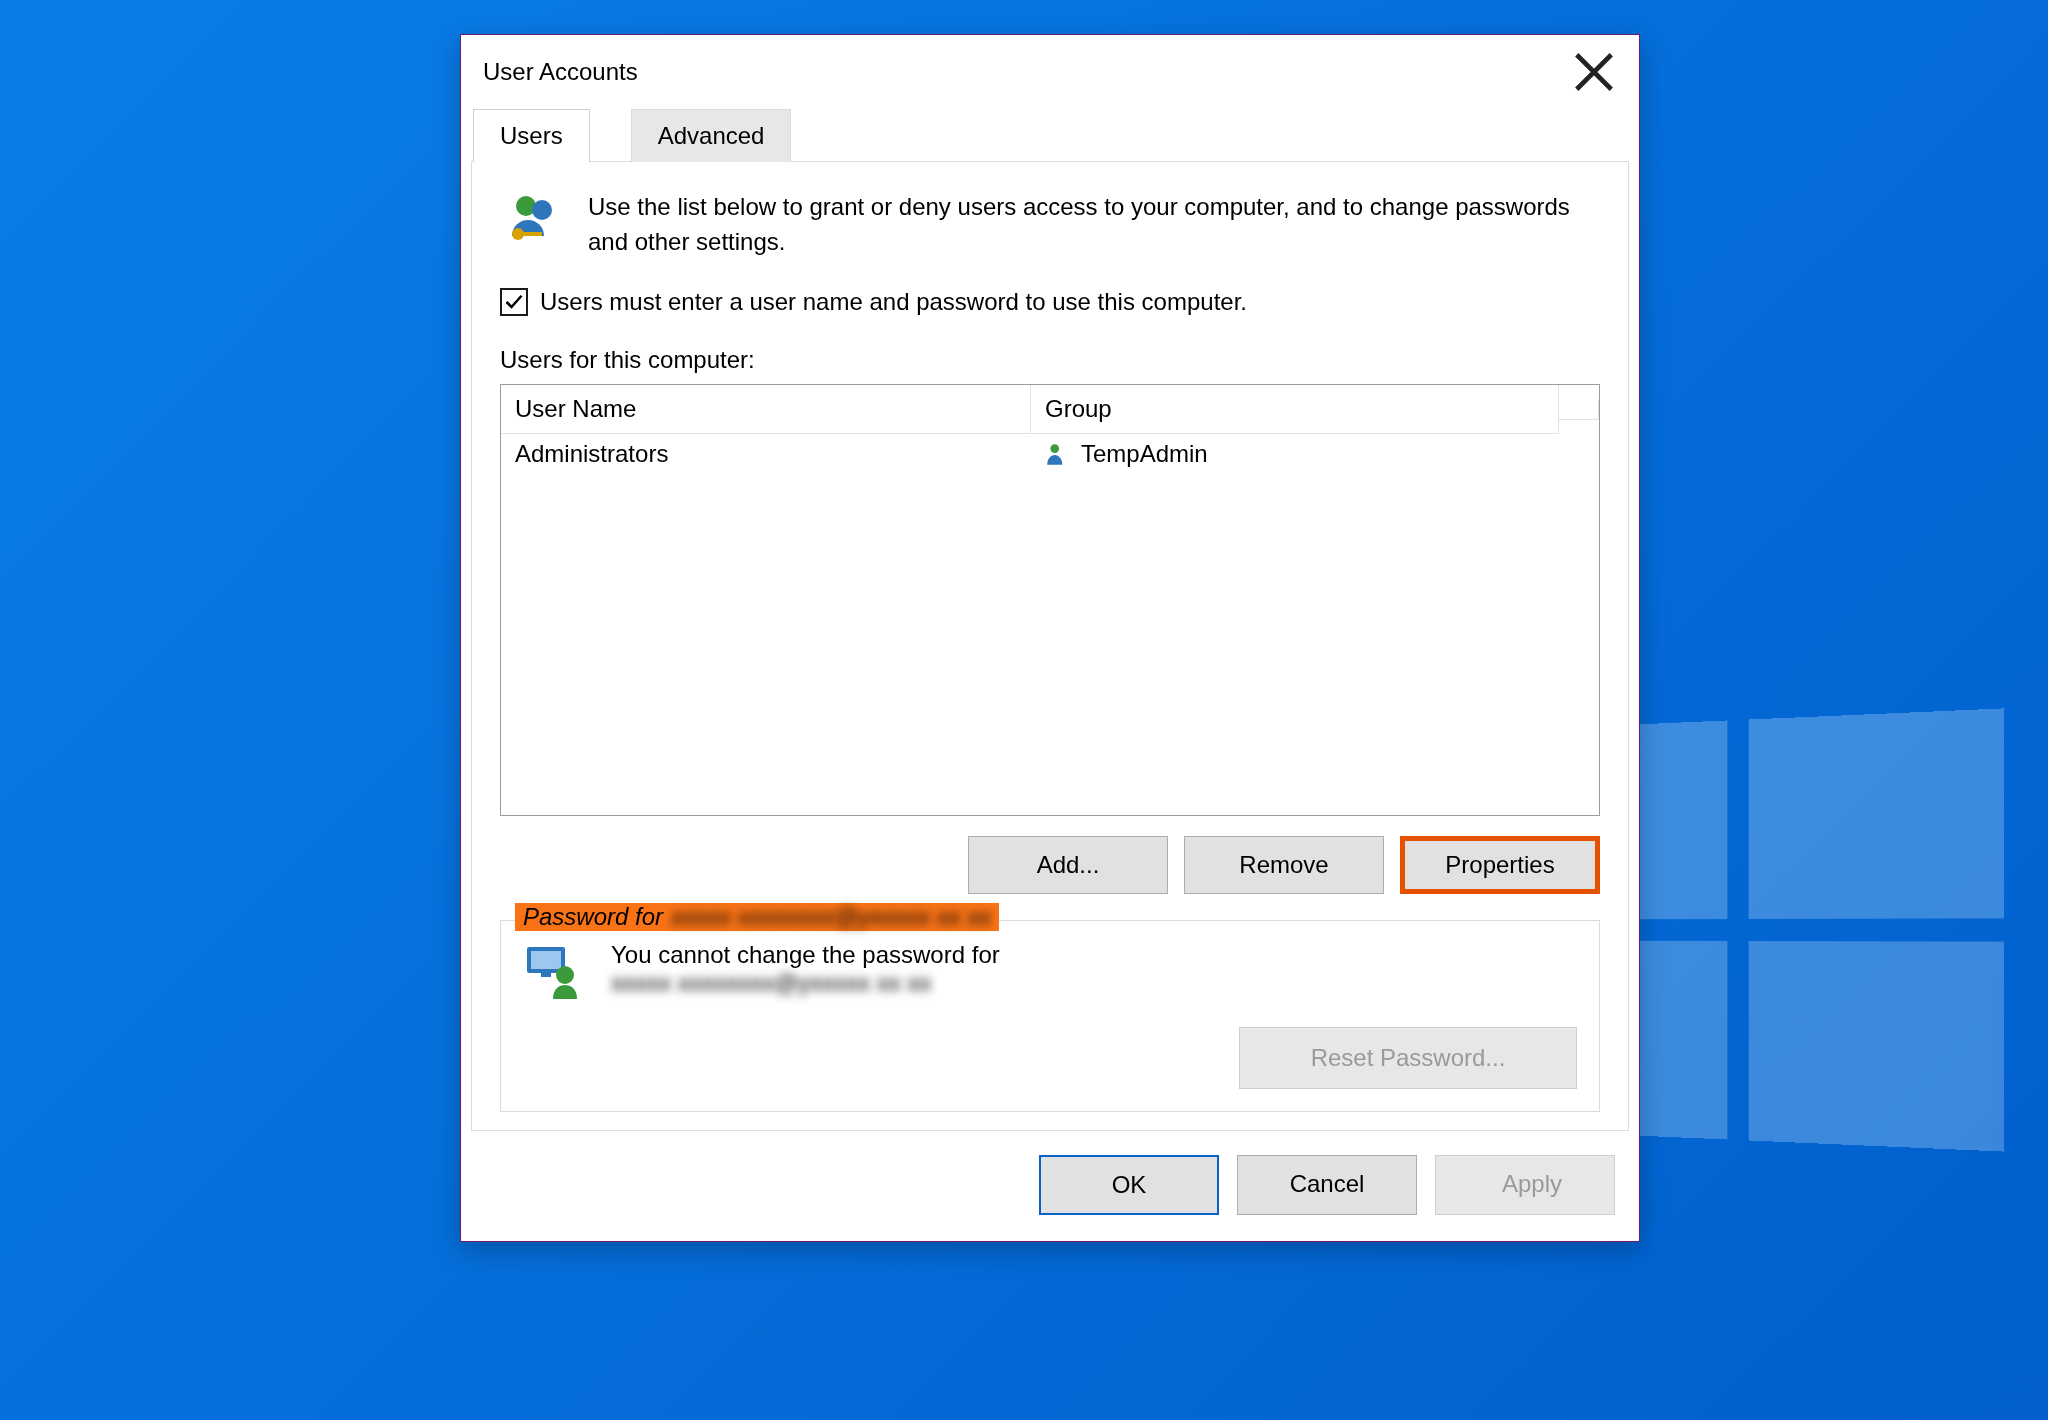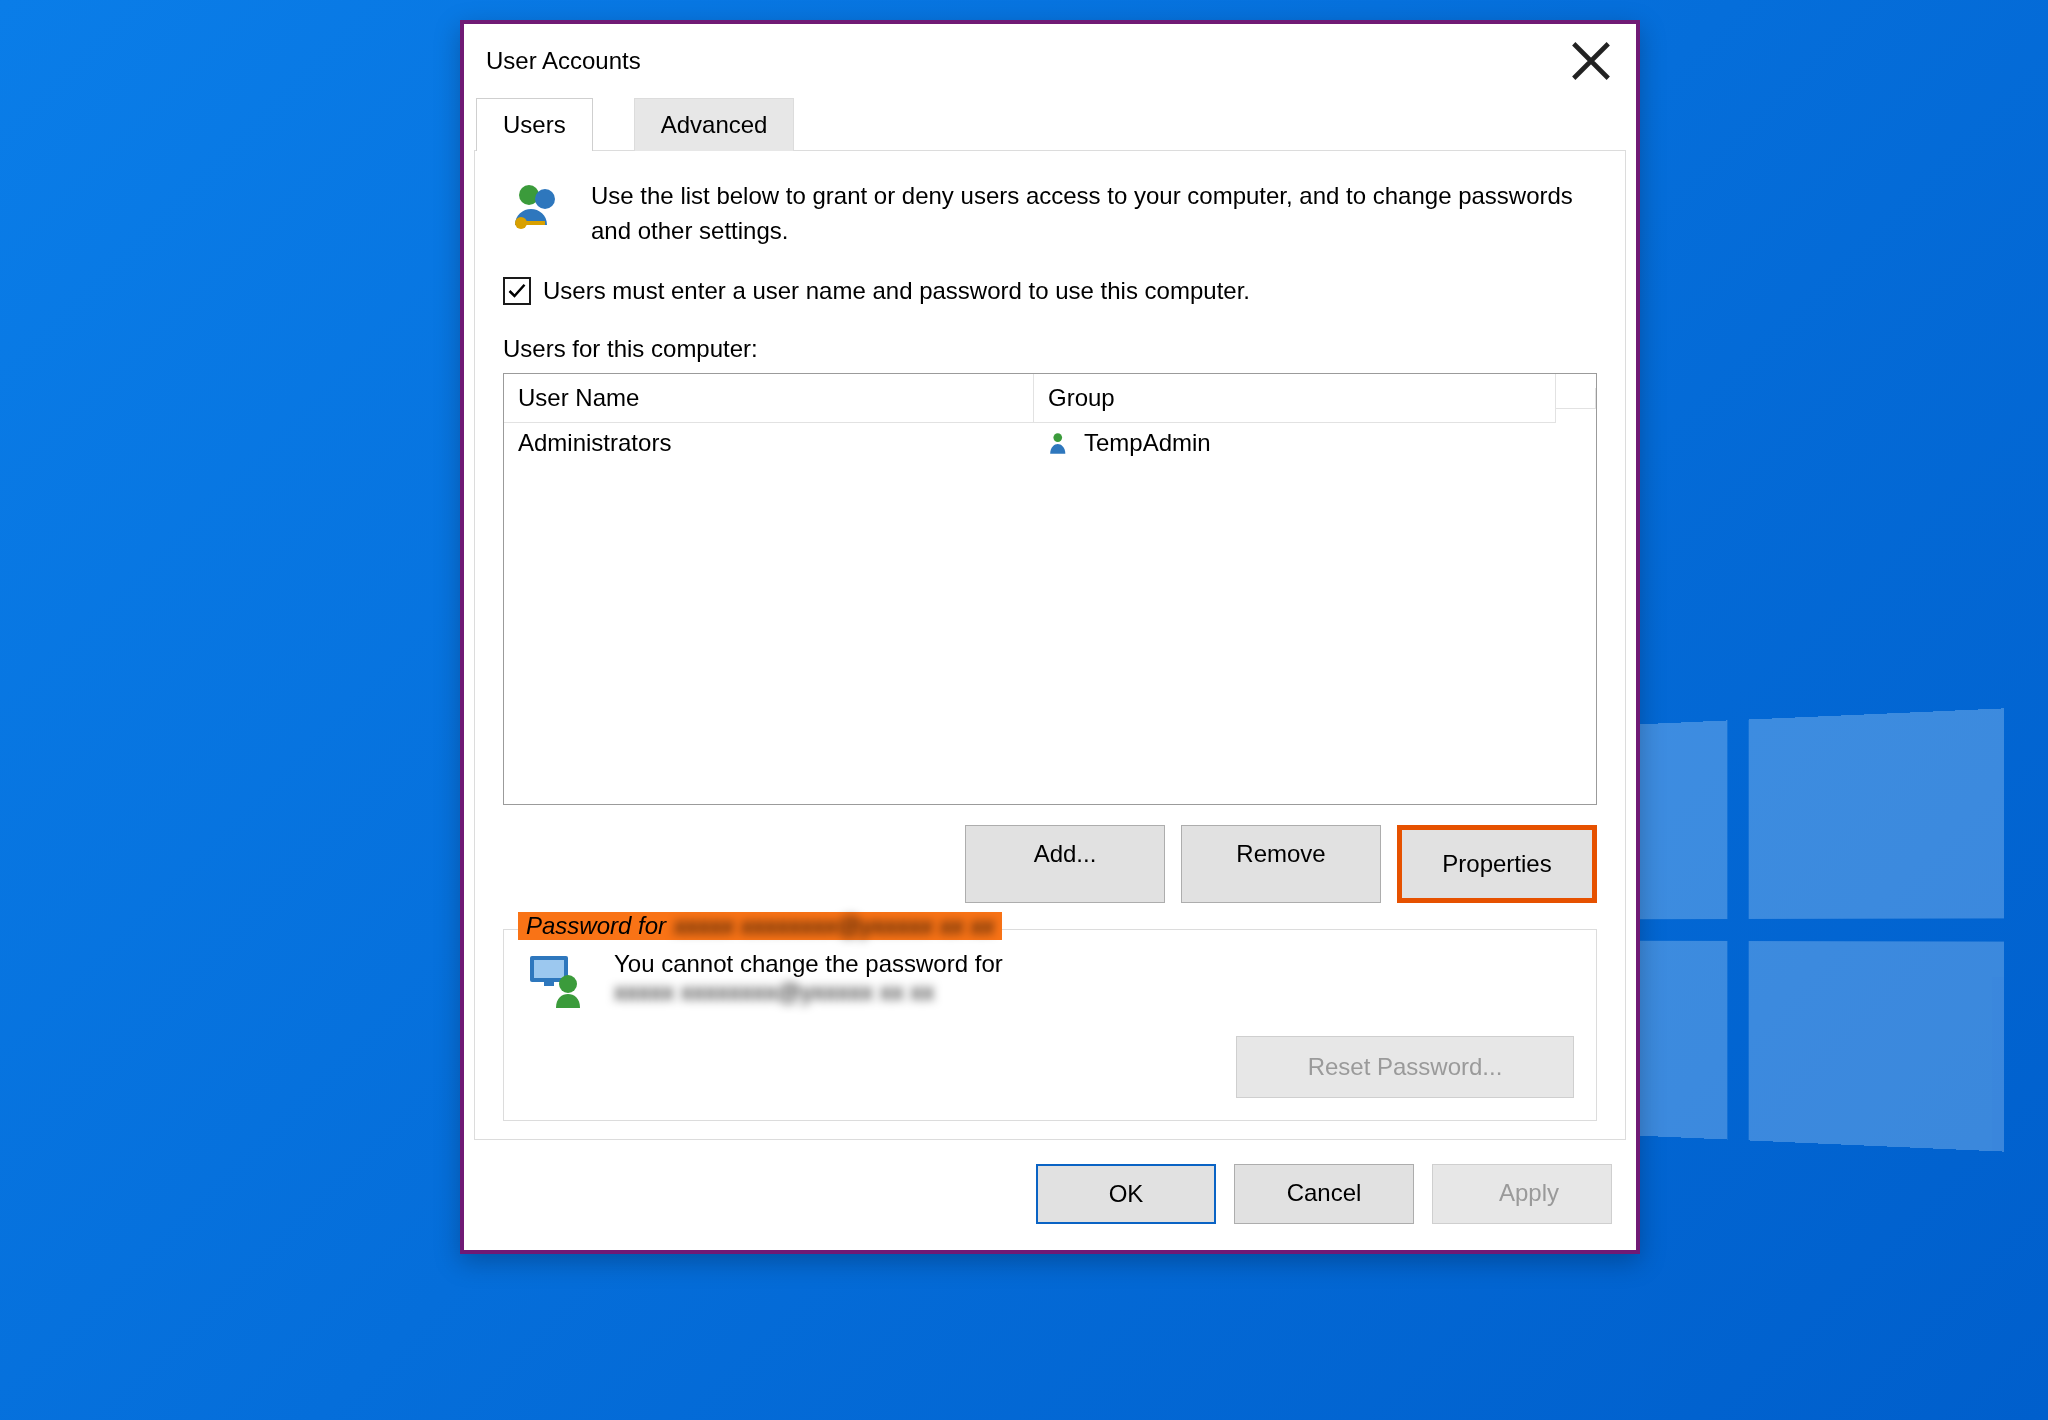--- a/index.html
+++ b/index.html
@@ -23,24 +23,24 @@
       display: grid;
       grid-template-columns: 1fr 1fr;
       grid-template-rows: 1fr 1fr;
       gap: 22px;
     }
     .win-logo > div { background: #cfe7ff; }
     
     .dialog {
       position: absolute;
       left: 460px;
-      top: 20px;
+      top: 34px;
       width: 1180px;
       background: #fff;
-      border: 4px solid #701a75;
+      border: 1px solid #701a75;
       box-shadow: 0 8px 24px rgba(0,0,0,0.25);
       font-size: 24px;
       color: #000;
     }
     .titlebar {
       display: flex;
       align-items: center;
       justify-content: space-between;
       padding: 14px 22px 14px 22px;
     }
@@ -132,21 +132,21 @@
     }
     .btn {
       min-width: 200px;
       padding: 14px 18px;
       text-align: center;
       background: #e1e1e1;
       border: 1px solid #adadad;
       font-size: 24px;
       cursor: pointer;
     }
-    .btn.highlight { border: 5px solid #e65100; padding: 20px 14px; }
+    .btn.highlight { border: 5px solid #e65100; padding: 10px 14px; }
     .btn.disabled { color: #9a9a9a; background:#e7e7e7; border-color:#cfcfcf; cursor:default;padding-left:32px; }
     .btn.default { border: 2px solid #0a63c4; }
     .pwgroup {
       margin-top: 26px;
       border: 1px solid #dcdcdc;
       padding: 20px 22px 22px 22px;
       position: relative;
     }
     .pwgroup-legend {
       position: absolute;

